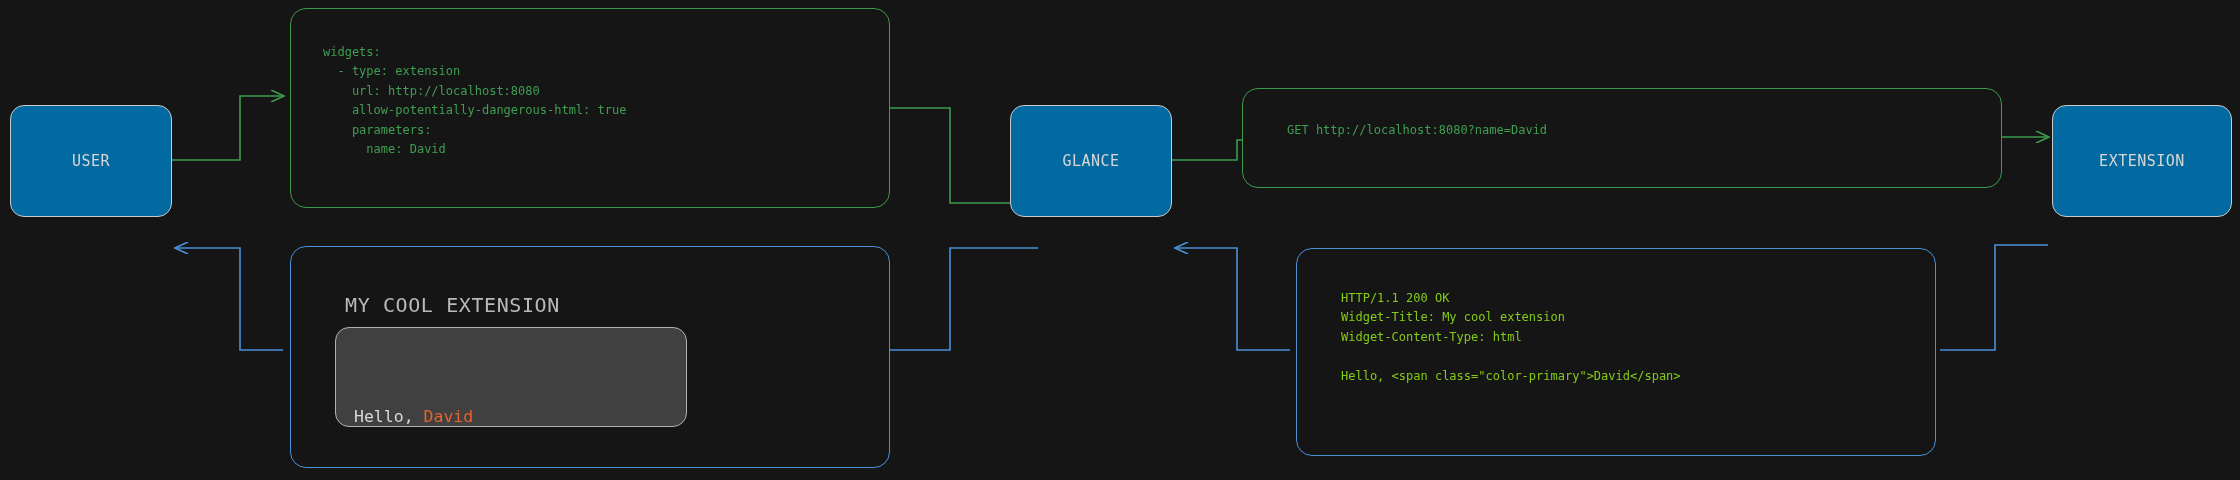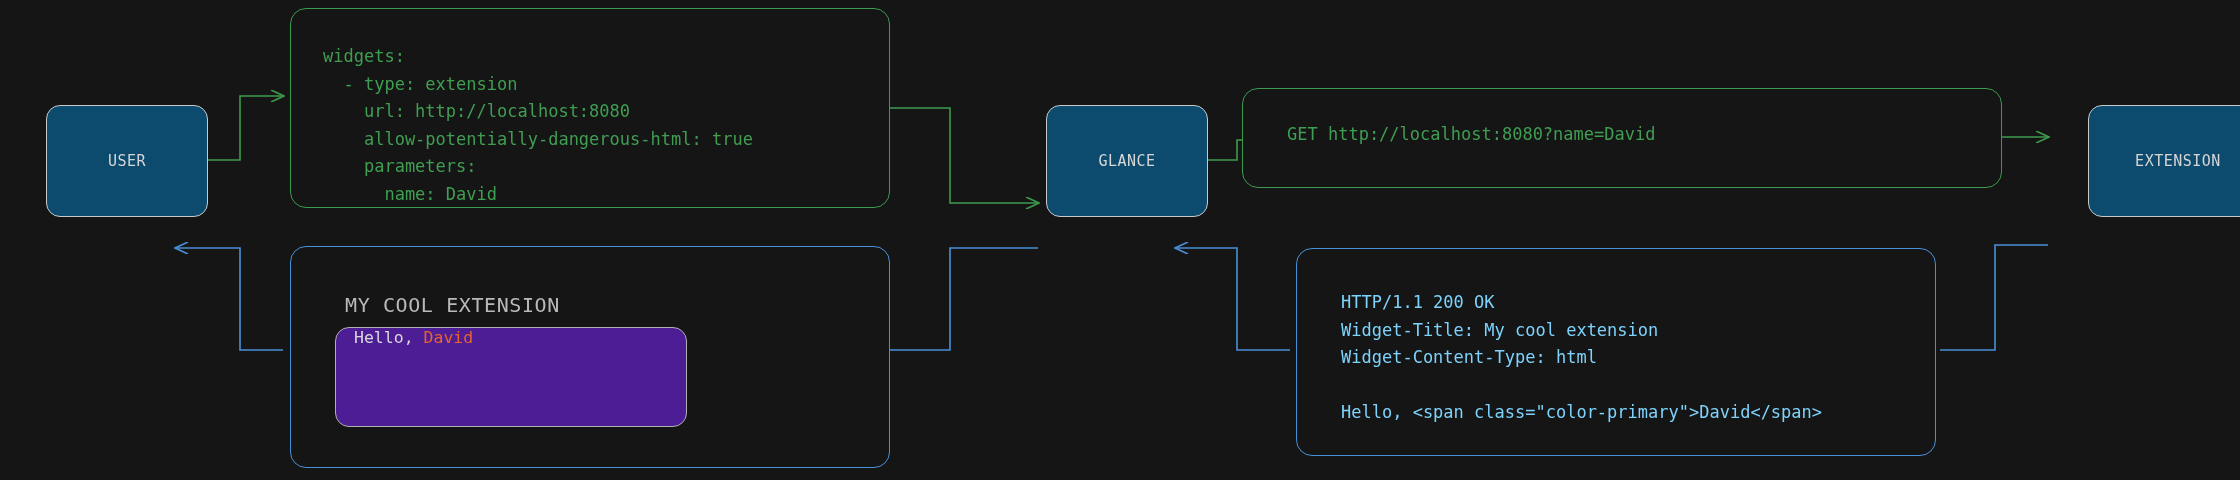--- a/index.html
+++ b/index.html
@@ -20,65 +20,64 @@
     left: 0;
     top: 0;
     width: 2240px;
     height: 480px;
     pointer-events: none;
   }
   .node {
     position: absolute;
     border: 1.6px solid #c9c9c9;
     border-radius: 14px;
-    background: #0c4a6e;
+    background: #0369a1;
     display: flex;
     align-items: center;
     justify-content: center;
     color: #d6d6d6;
     letter-spacing: 0.5px;
-    margin-left: 36px;
   }
   .node-label {
     font-family: "DejaVu Sans Mono", monospace;
     font-size: 15px;
     color: #d6d6d6;
   }
   .codebox {
     position: absolute;
     border-radius: 16px;
     background: #151515;
     box-sizing: border-box;
   }
   .codebox.green { border: 1.6px solid #3c9a4e; }
   .codebox.blue  { border: 1.6px solid #4a90d9; }
   pre.code {
     margin: 0;
     font-family: "DejaVu Sans Mono", monospace;
-    font-size: 17px;
+    font-size: 12px;
     line-height: 1.62;
     white-space: pre;
   }
   pre.code.green { color: #3f9e52; }
-  pre.code.blue  { color: #7dd3fc; }
+  pre.code.blue  { color: #84cc16; }
 
   .widget-title {
     font-family: "DejaVu Sans Mono", monospace;
     font-size: 20px;
     color: #b9b9b9;
     letter-spacing: 0.6px;
   }
   .widget-inner {
     position: absolute;
     border: 1.5px solid #b0b0b0;
     border-radius: 14px;
-    background: #4c1d95;
+    background: #404040;
     box-sizing: border-box;
     display: flex;
-    align-items: flex-start;
+    align-items: flex-end;
   }
   .widget-body {
     font-family: "DejaVu Sans Mono", monospace;
     font-size: 16.5px;
     color: #d8d8d8;
     padding-left: 18px;
   }
   .accent-name { color: #e8622c; }
 </style>
 </head>

